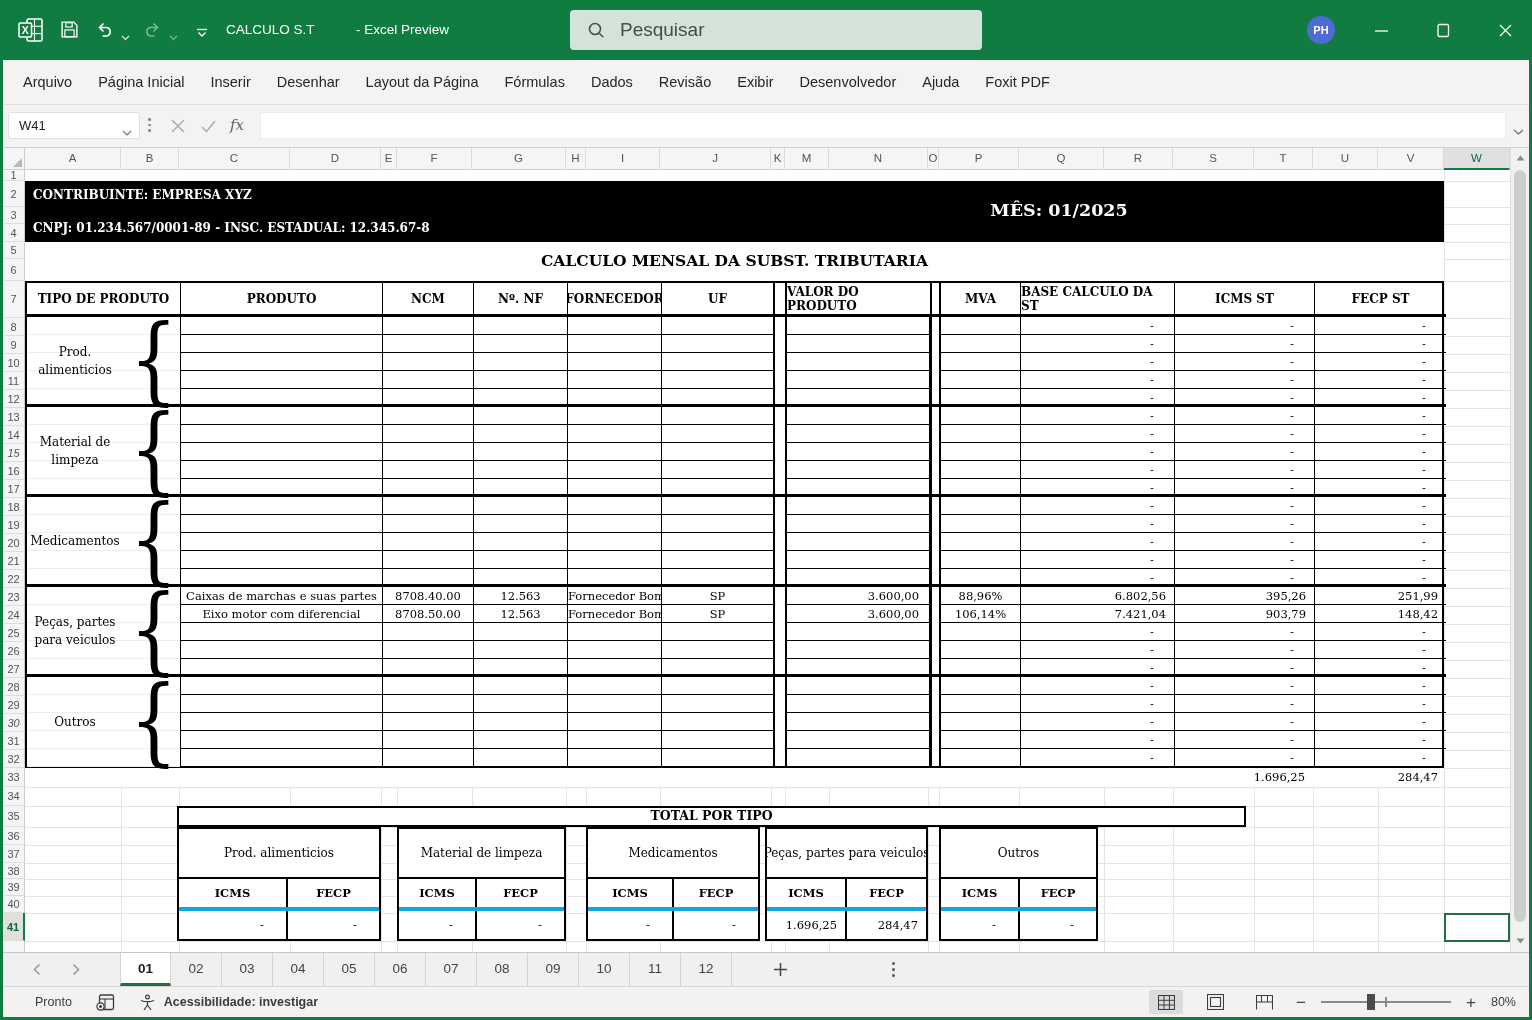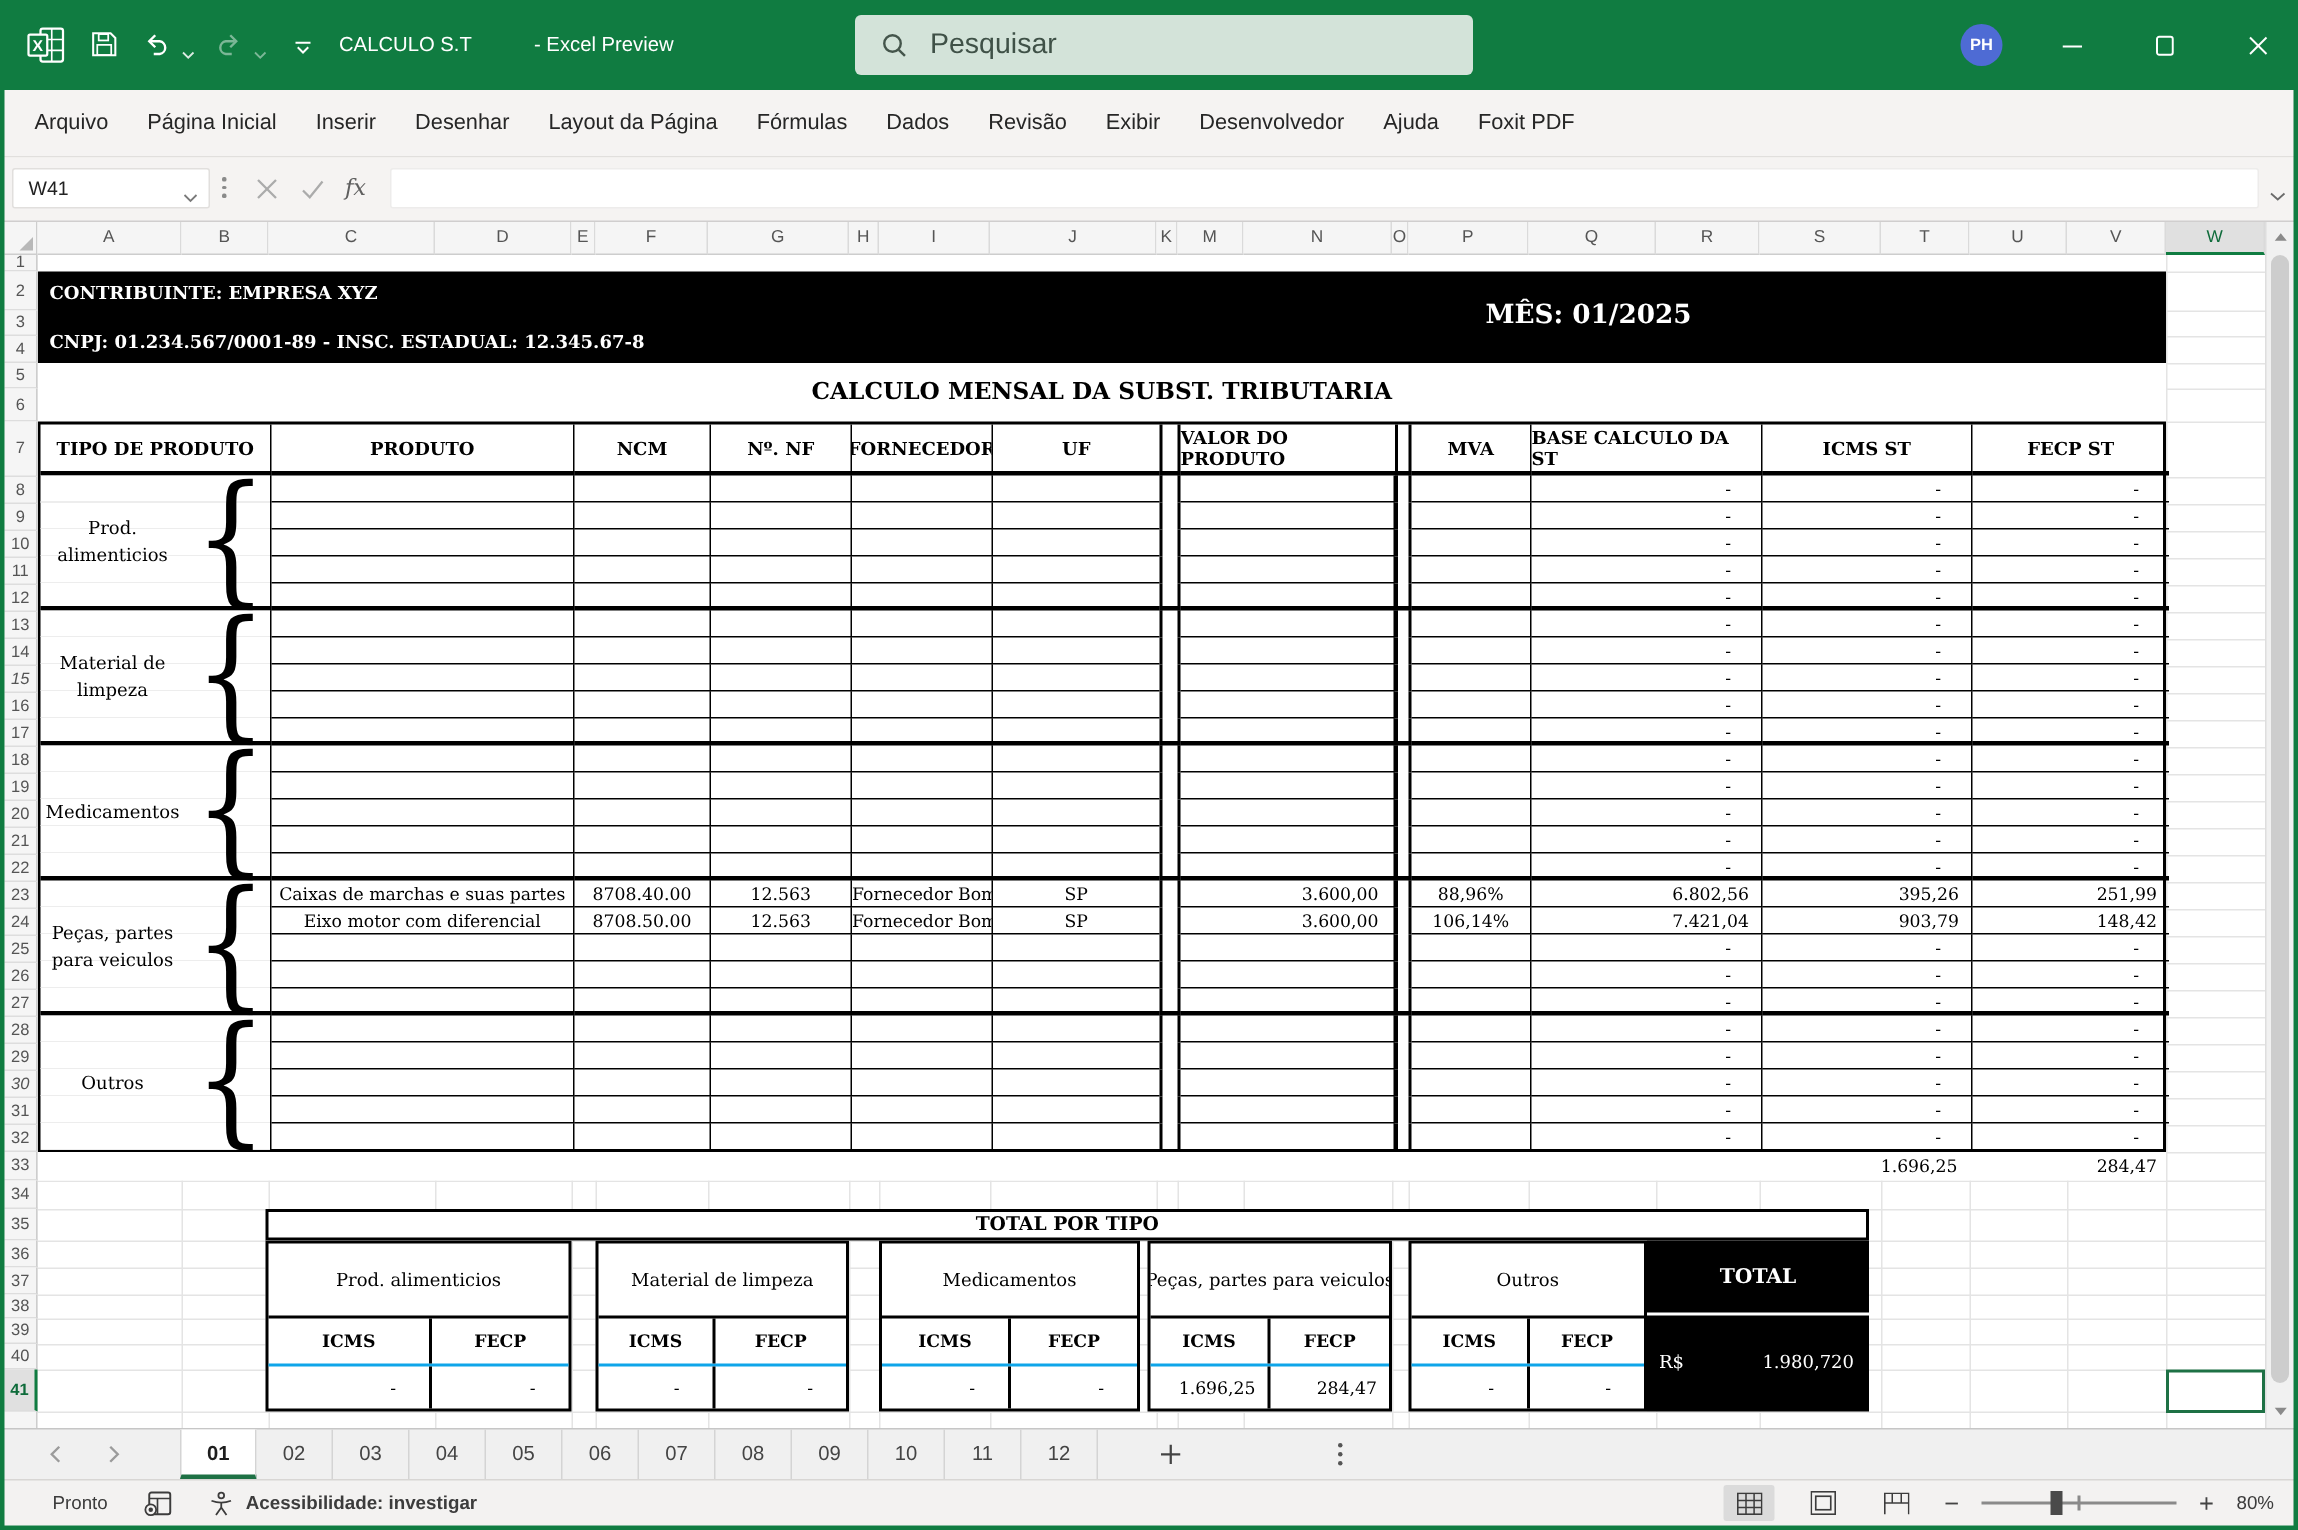--- a/index.html
+++ b/index.html
@@ -73,21 +73,21 @@
 
   .t33{top:768px;height:19px;font-family:"DejaVu Serif",serif;font-size:11.5px;text-align:right;line-height:19px;z-index:3}
   .t33-icms{left:1173px;width:132px}
   .t33-fecp{left:1313px;width:125px}
 
   
   .bt{left:177px;top:806px;width:1069px;height:135px;z-index:3;font-size:12px}
   .btitle{position:absolute;left:0;top:0;width:1069px;height:21px;border:2px solid #000;background:#fff;text-align:center;font-weight:700;font-size:12.5px;line-height:16px}
   .bbox{position:absolute;top:21px;height:114px;border:2px solid #000;background:#fff}
   .blabel{height:50px;border-bottom:2px solid #000;display:flex;align-items:center;justify-content:center;white-space:nowrap;overflow:hidden}
-  .bhdr{height:32px;border-bottom:2px solid #0ea5e9;display:flex}
+  .bhdr{height:32px;border-bottom:4px solid #0ea5e9;display:flex}
   .bth{display:flex;align-items:center;justify-content:center;font-weight:700;font-size:11.5px;height:100%}
   .bth:first-child{border-right:2px solid #000}
   .bth:last-child{flex:1}
   .bvalr{display:flex;height:28px}
   .bval{display:flex;align-items:center;justify-content:flex-end;padding-right:8px;font-size:11.5px;height:100%}
   .bval:first-child{border-right:2px solid #000}
   .bval:last-child{flex:1}
   .bdash{padding-right:22px}
   .tbox{position:absolute;left:921px;top:21px;width:148px;height:114px;background:#000;color:#fff}
   .tboxlabel{height:50px;display:flex;align-items:center;justify-content:center;font-weight:700;font-size:13.5px;border-bottom:2px solid #fff}
@@ -811,27 +811,20 @@
       <div class="blabel">Outros</div>
       <div class="bhdr">
         <div class="bth" style="width: 79px;">ICMS</div>
         <div class="bth">FECP</div>
       </div>
       <div class="bvalr">
         <div class="bval bdash" style="width: 79px;">-</div>
         <div class="bval bdash">-</div>
       </div>
     </div>
-    <div class="tbox">
-      <div class="tboxlabel">TOTAL</div>
-      <div class="tboxmoney">
-        <div class="tcur">R$</div>
-        <div class="tval">1.980,720</div>
-      </div>
-    </div>
   </div>
 
 <div class="abs selcell"></div>
 
 <div class="abs vsb">
   <svg class="abs" style="left:5px;top:6px" width="9" height="8">
       <path d="M0.5 6.5 L4.5 1.5 L8.5 6.5 Z" fill="#8A8A8A"></path>
     </svg>
   <div class="vsb-thumb"></div>
   <svg class="abs" style="left:5px;top:789px" width="9" height="8">

